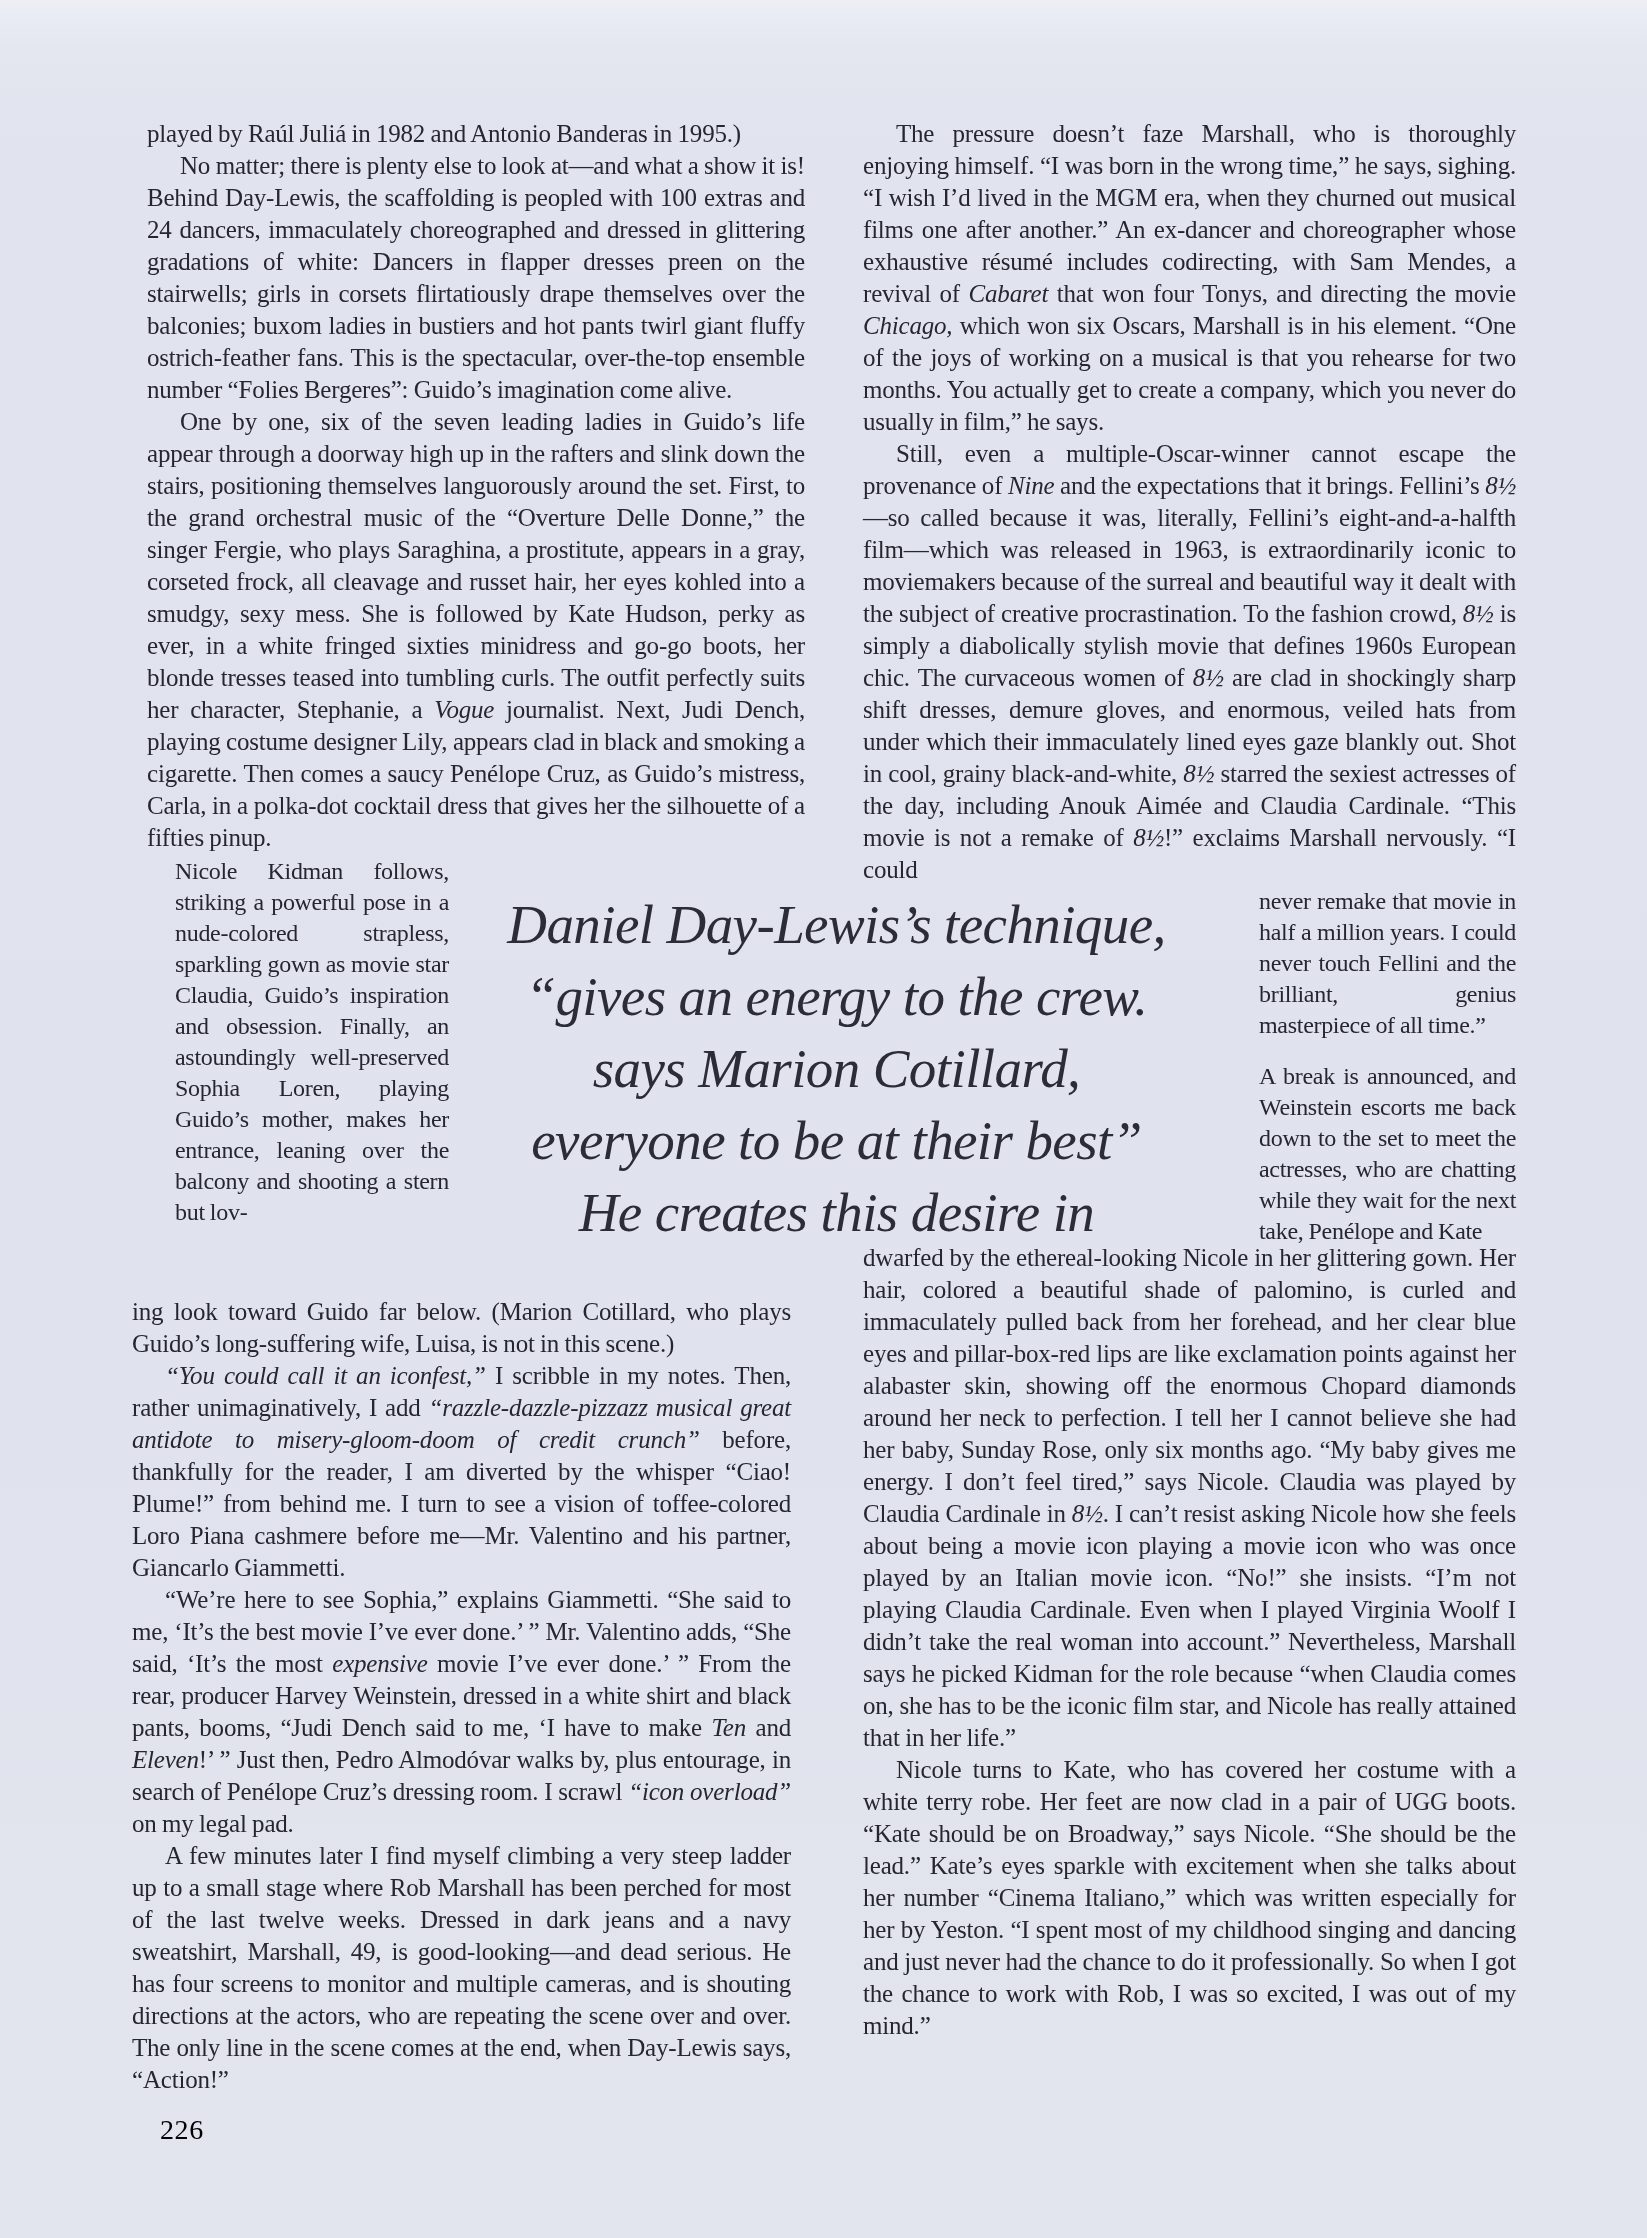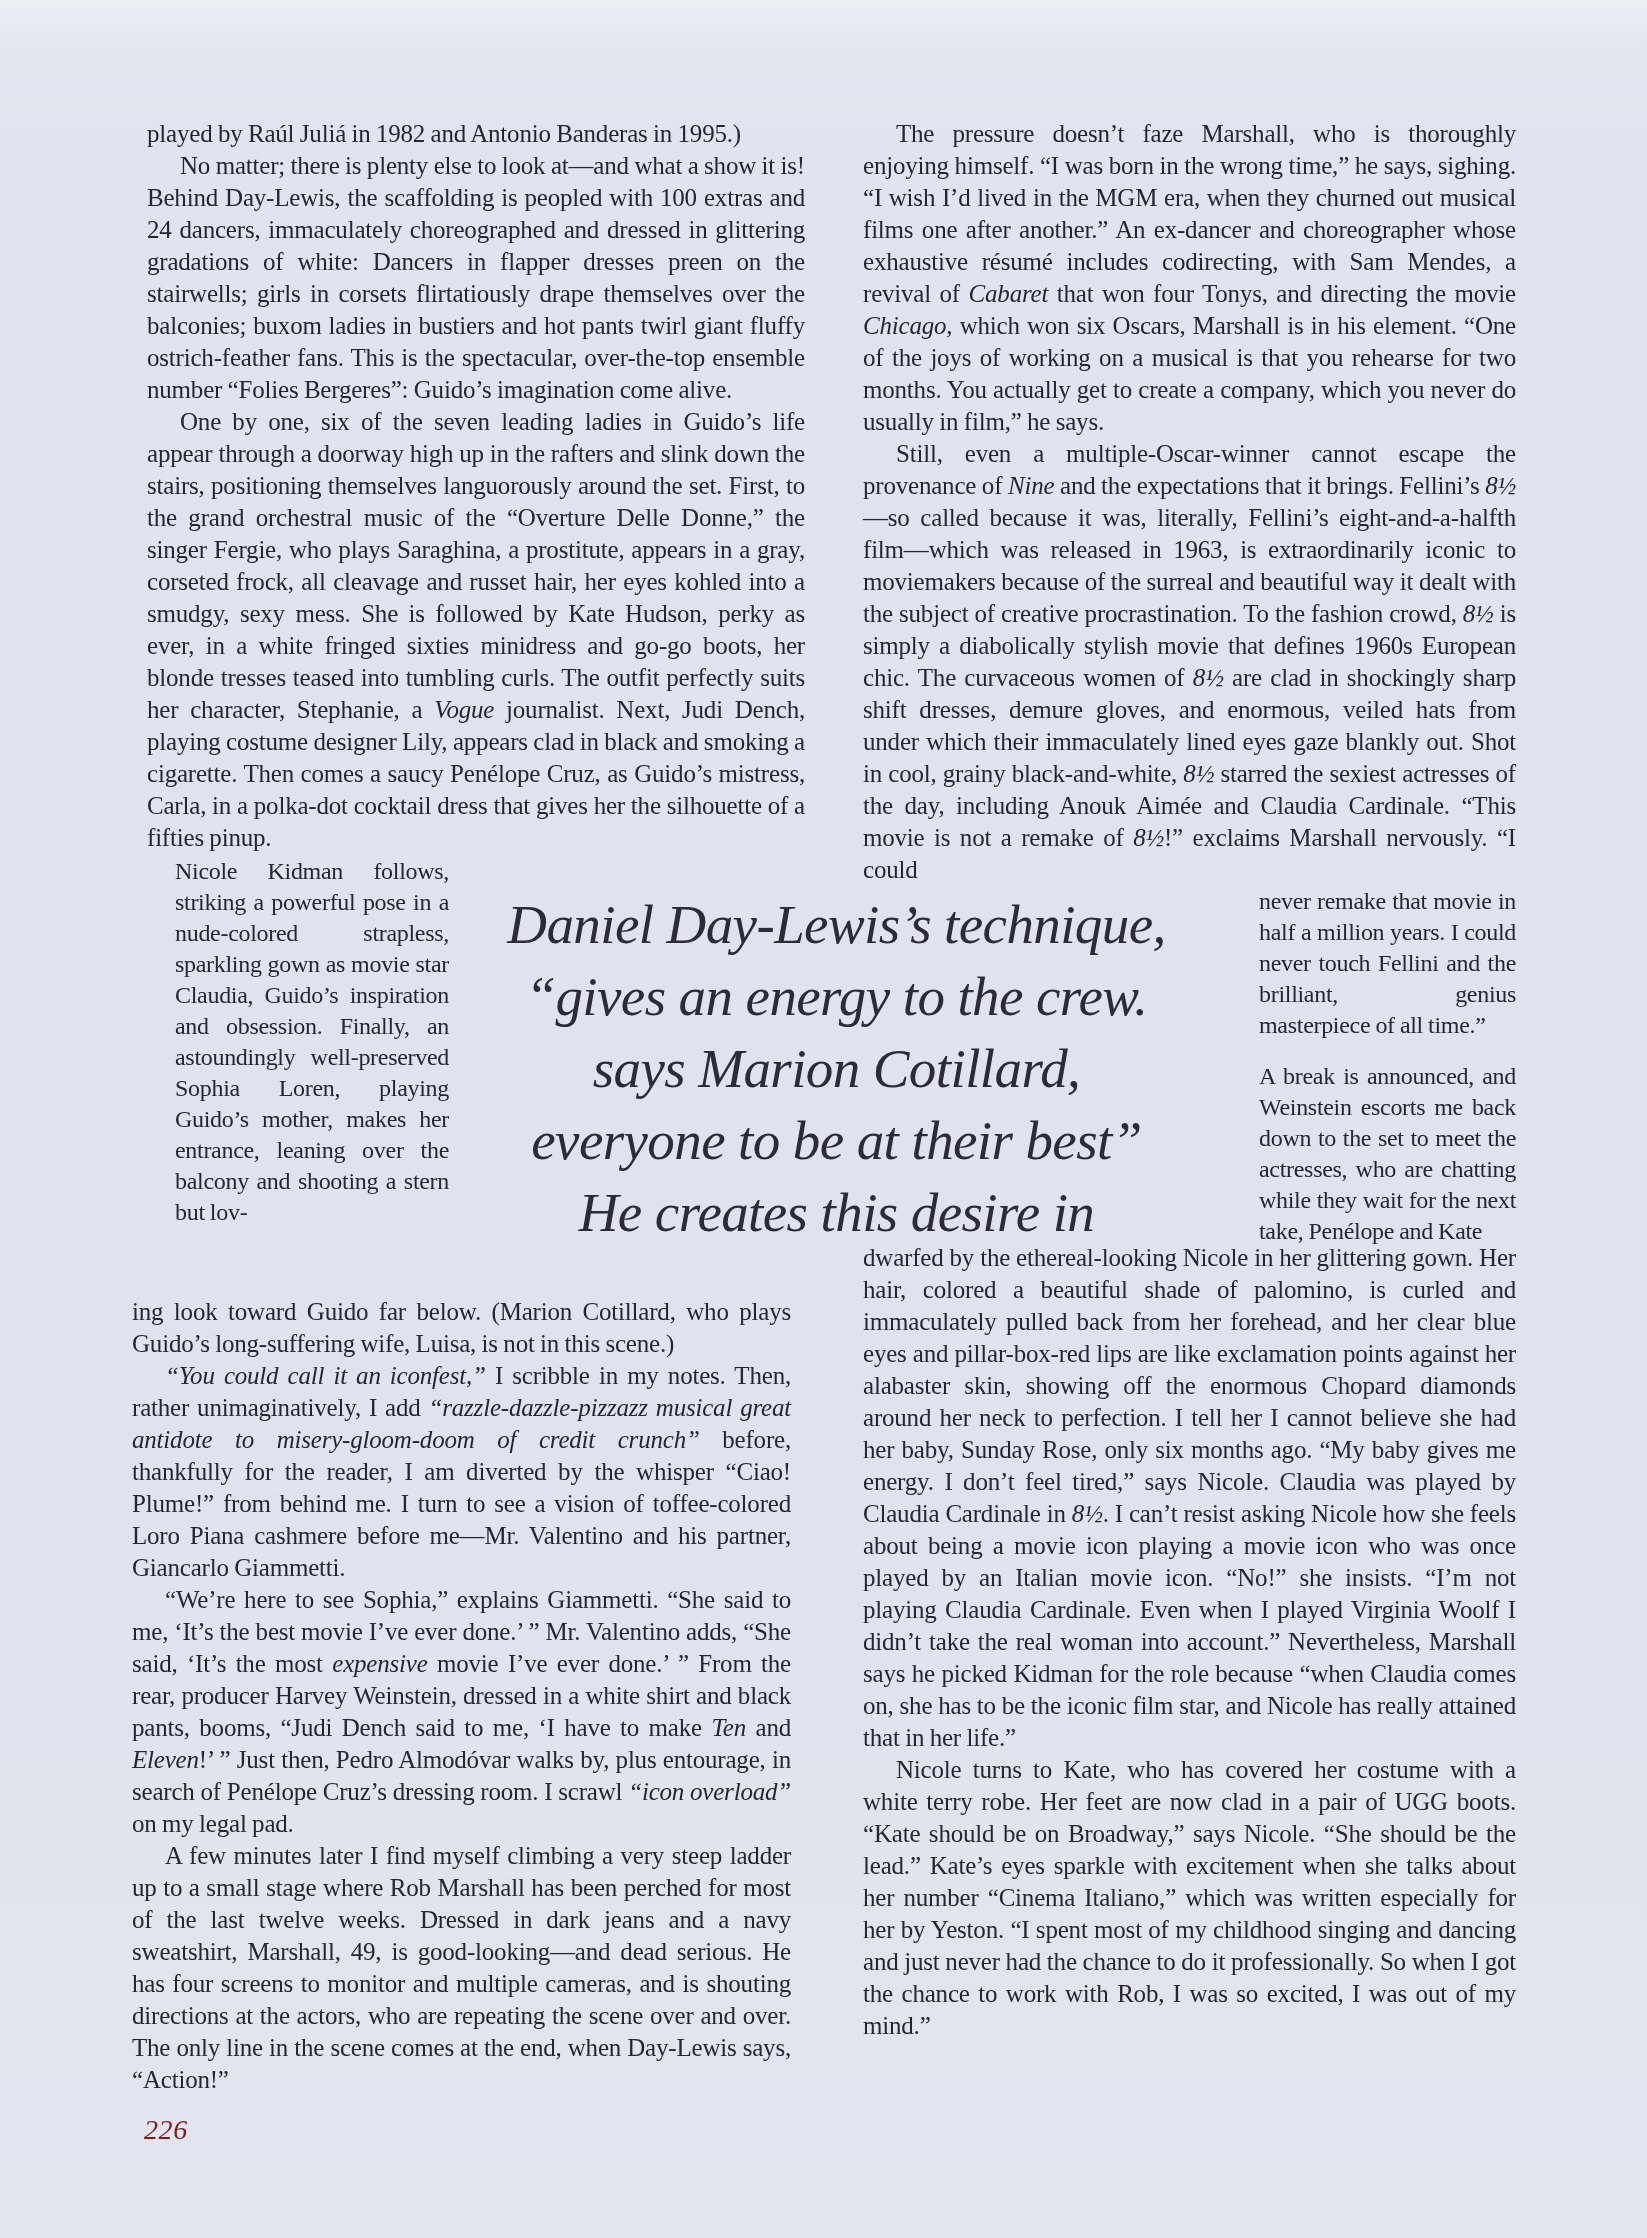--- a/index.html
+++ b/index.html
@@ -32,25 +32,24 @@
     text-align:center;
     font-style:italic;
     font-size:55px;
     line-height:72px;
     letter-spacing:-0.6px;
     color:#2c2c38;
   }
   .pullquote .q-line{white-space:nowrap;}
   .pagenum{
     position:absolute;
-    left:144px;top:2114px;
+    left:160px;top:2114px;
     font-size:28px;
-    color:#7f1d1d;
+    color:#000000;
     letter-spacing:0.6px;
-    font-style:italic;
   }
   i{font-style:italic;}
 </style>
 </head>
 <body>
 
 <div class="page">
 
   <div class="block" style="left:147px;top:118px;width:658px;">
     <p>played by Raúl Juliá in 1982 and Antonio Banderas in 1995.)</p>

